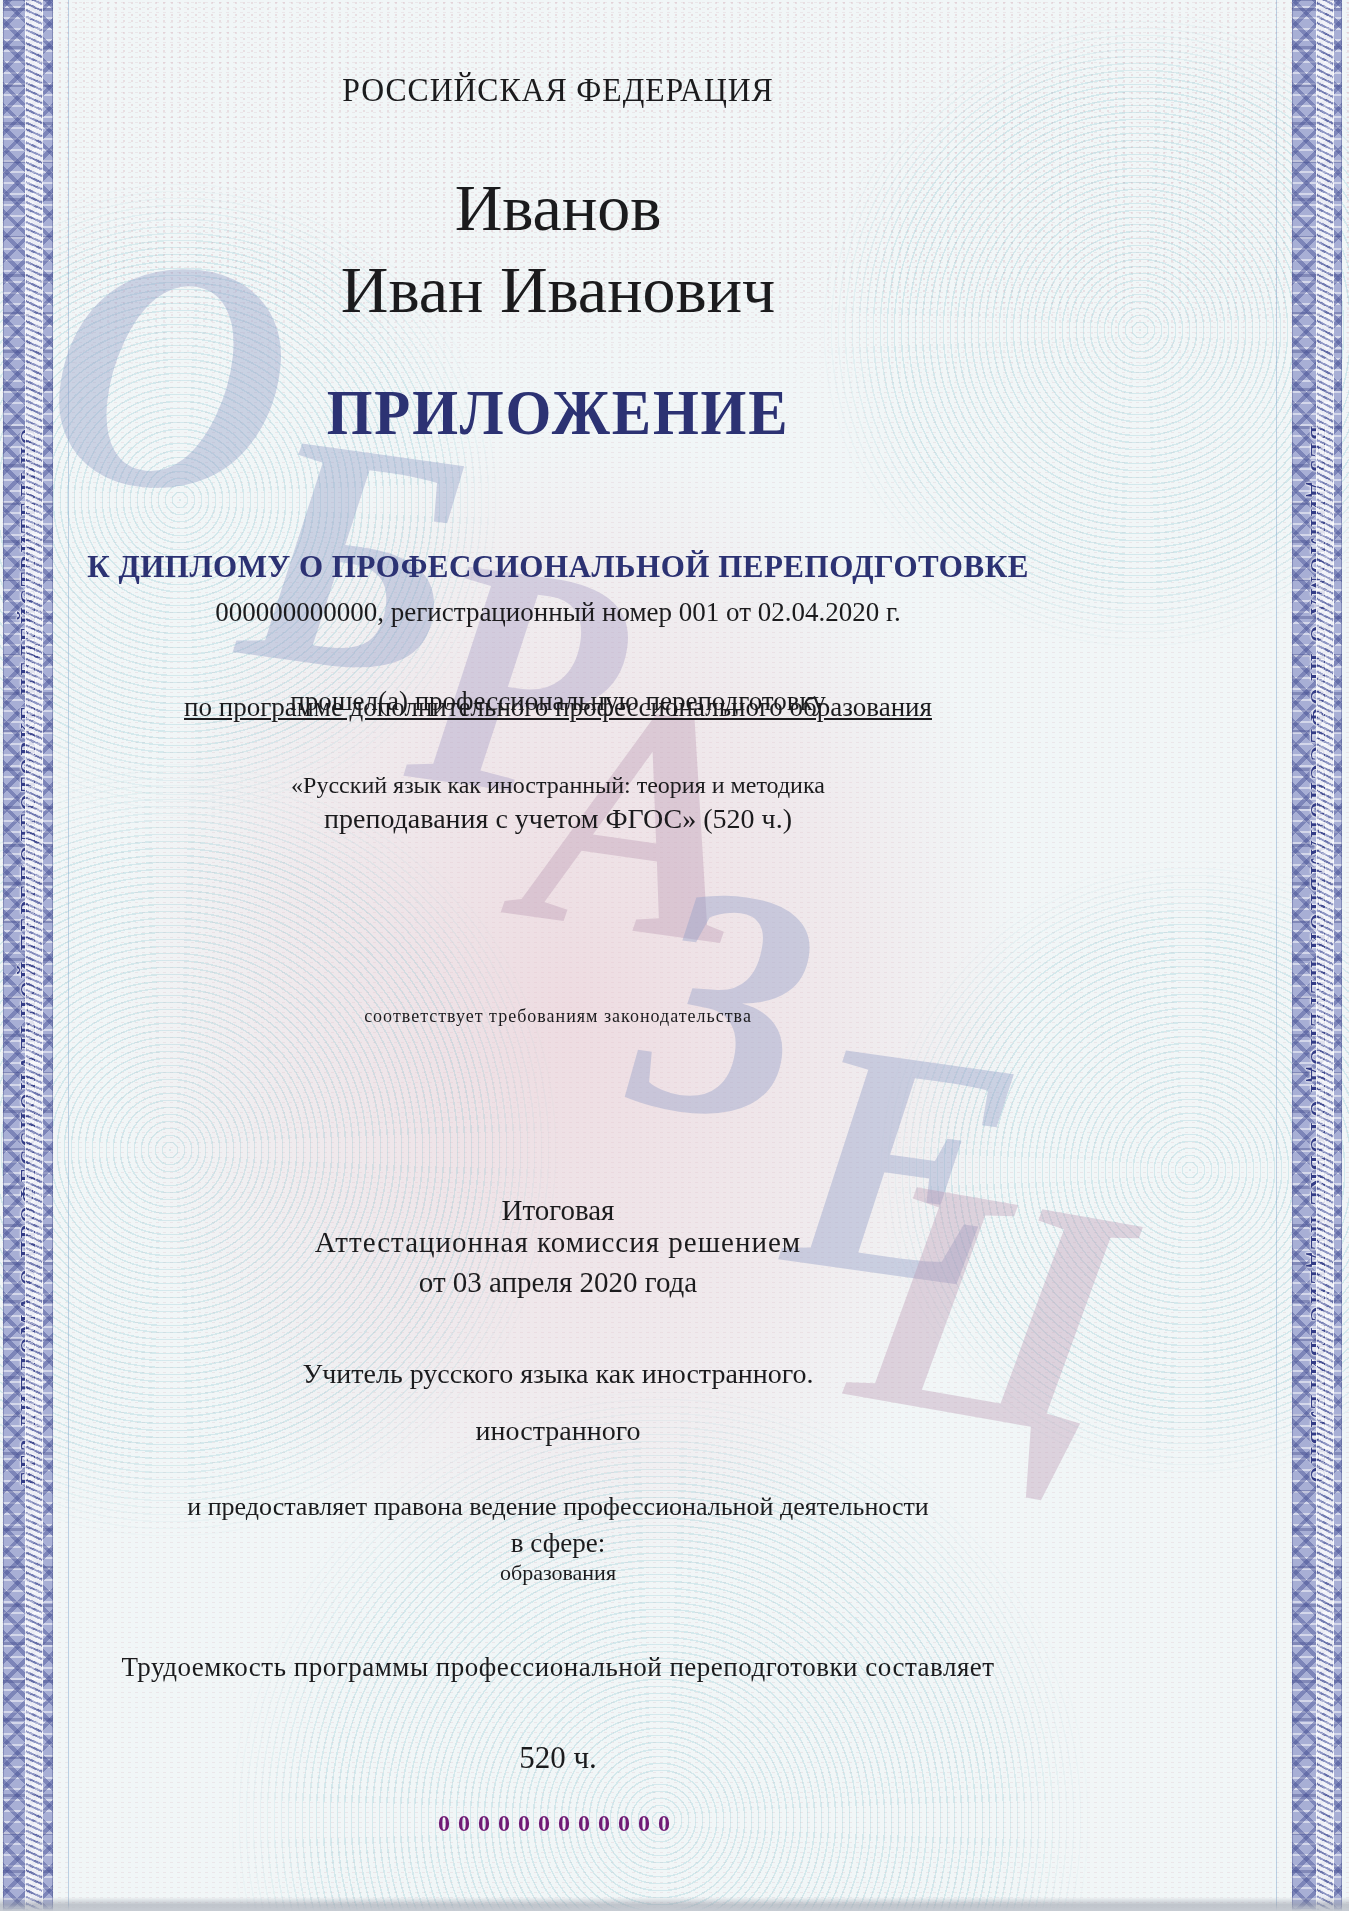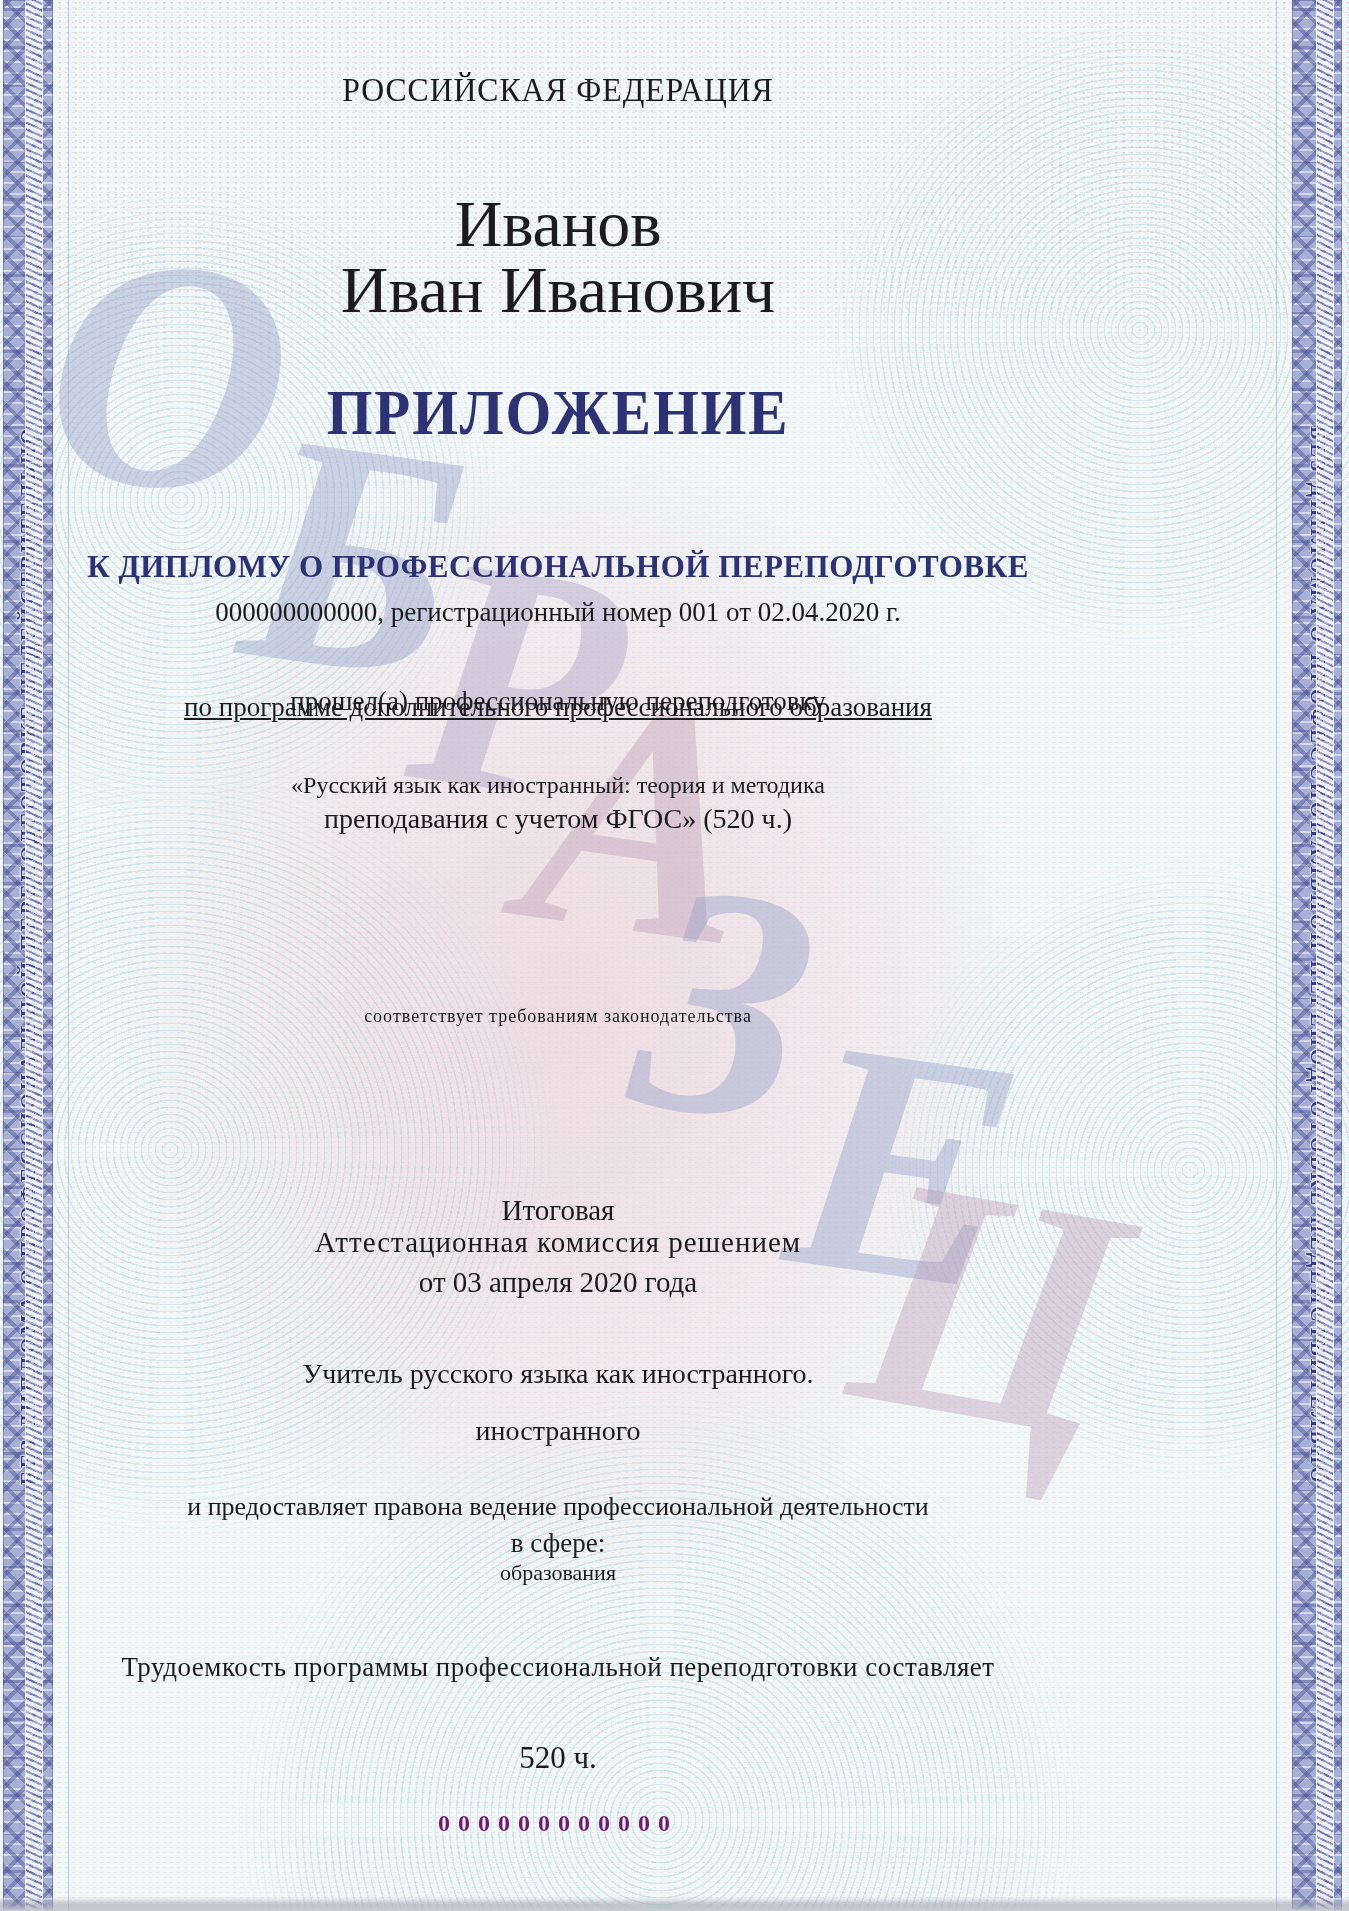--- a/index.html
+++ b/index.html
@@ -96,21 +96,21 @@
   .wm-2{left:418px;top:515px;transform:rotate(8deg);}
   .wm-3{left:532px;top:655px;transform:rotate(8deg);}
   .wm-4{left:642px;top:838px;transform:rotate(8deg);}
   .wm-5{left:795px;top:1000px;transform:rotate(8deg);}
   .wm-6{left:862px;top:1142px;transform:rotate(10deg);}
   
   .content{position:absolute;left:50px;top:0;width:1016px;height:100%;}
   .tline{position:absolute;left:0;width:100%;text-align:center;white-space:nowrap;}
   .navy{color:#2c3273;font-weight:bold;}
   .country      {top:72px;  font-size:33px;letter-spacing:1px;transform:scaleX(0.96);}
-  .surname      {top:170px; font-size:66px;margin-top:16px;}
+  .surname      {top:170px; font-size:66px;}
   .name-patr    {top:252px; font-size:66px;}
   .doc-title    {top:376px; font-size:64px;letter-spacing:2px;transform:scaleX(0.92);}
   .doc-subtitle {top:549px; font-size:31px;letter-spacing:0.5px;}
   .registration {top:597px; font-size:27px;}
   .compl1       {top:686px; font-size:27px;}
   .compl2       {top:692px; font-size:27px;text-decoration:underline;}
   .prog1        {top:772px; font-size:24px;}
   .prog2        {top:803px; font-size:28px;}
   .prev1        {top:952px; font-size:29px;letter-spacing:1px;}
   .prev2        {top:1006px;font-size:18px;letter-spacing:1px;}

